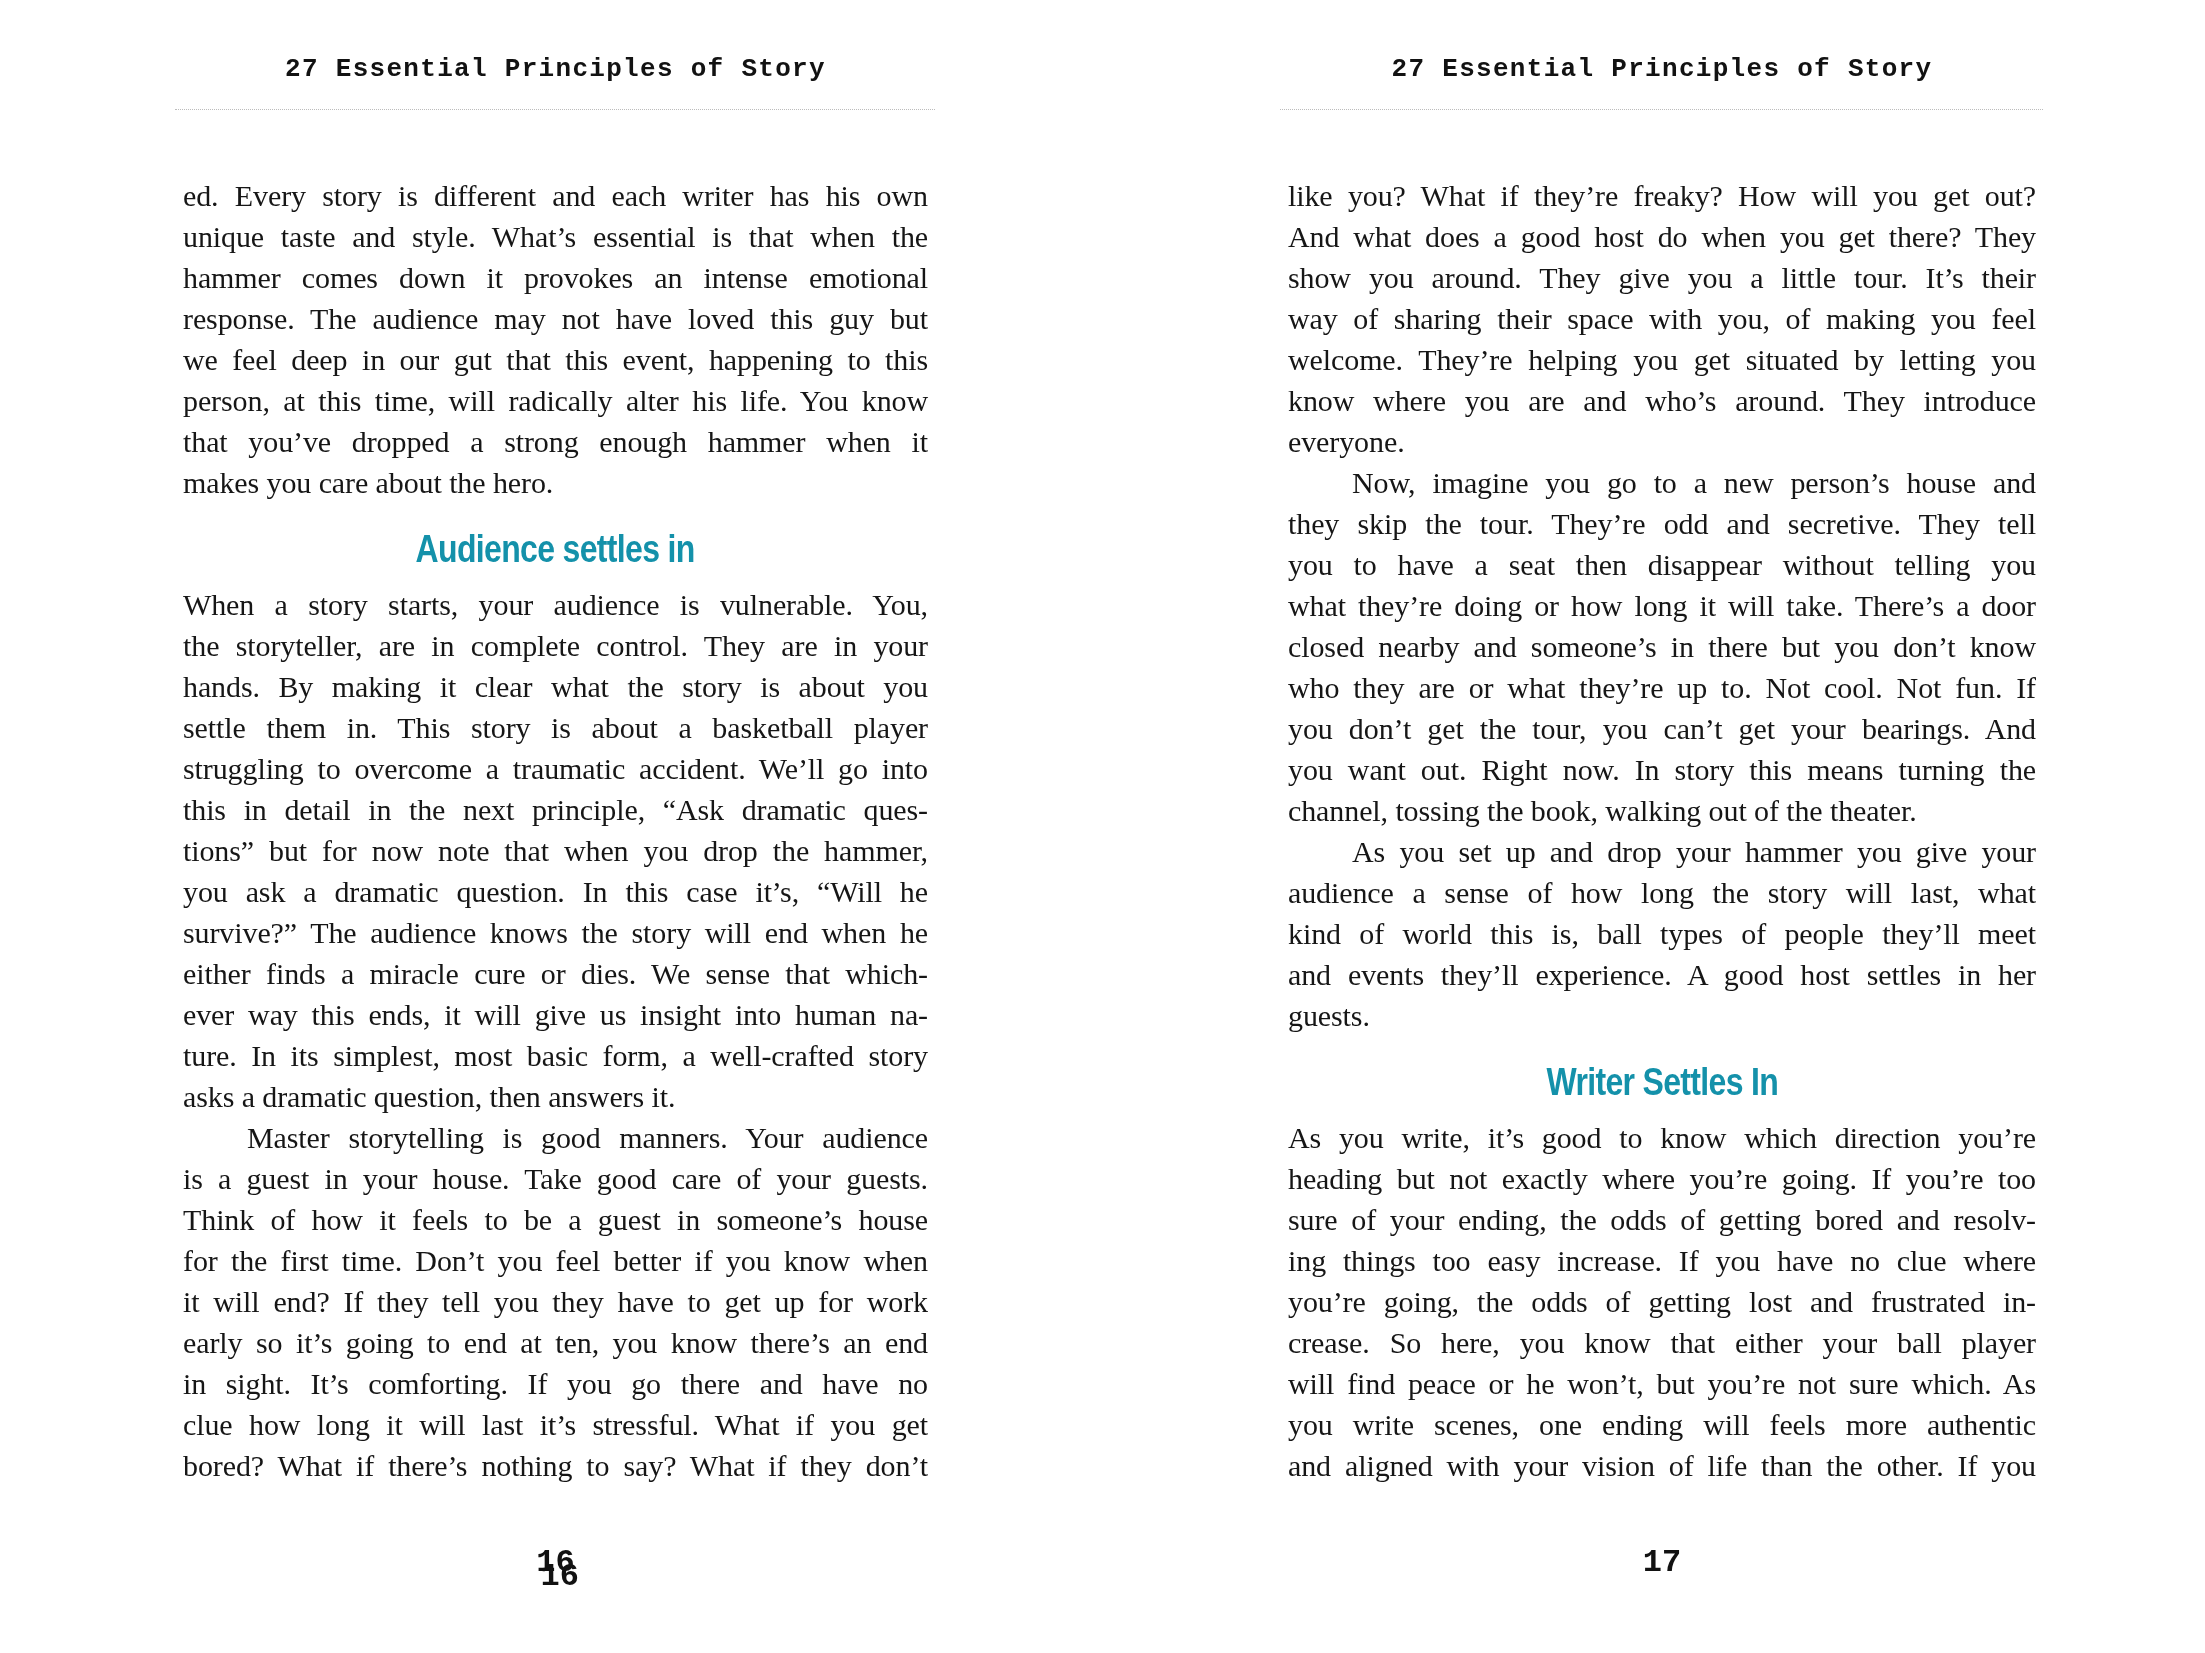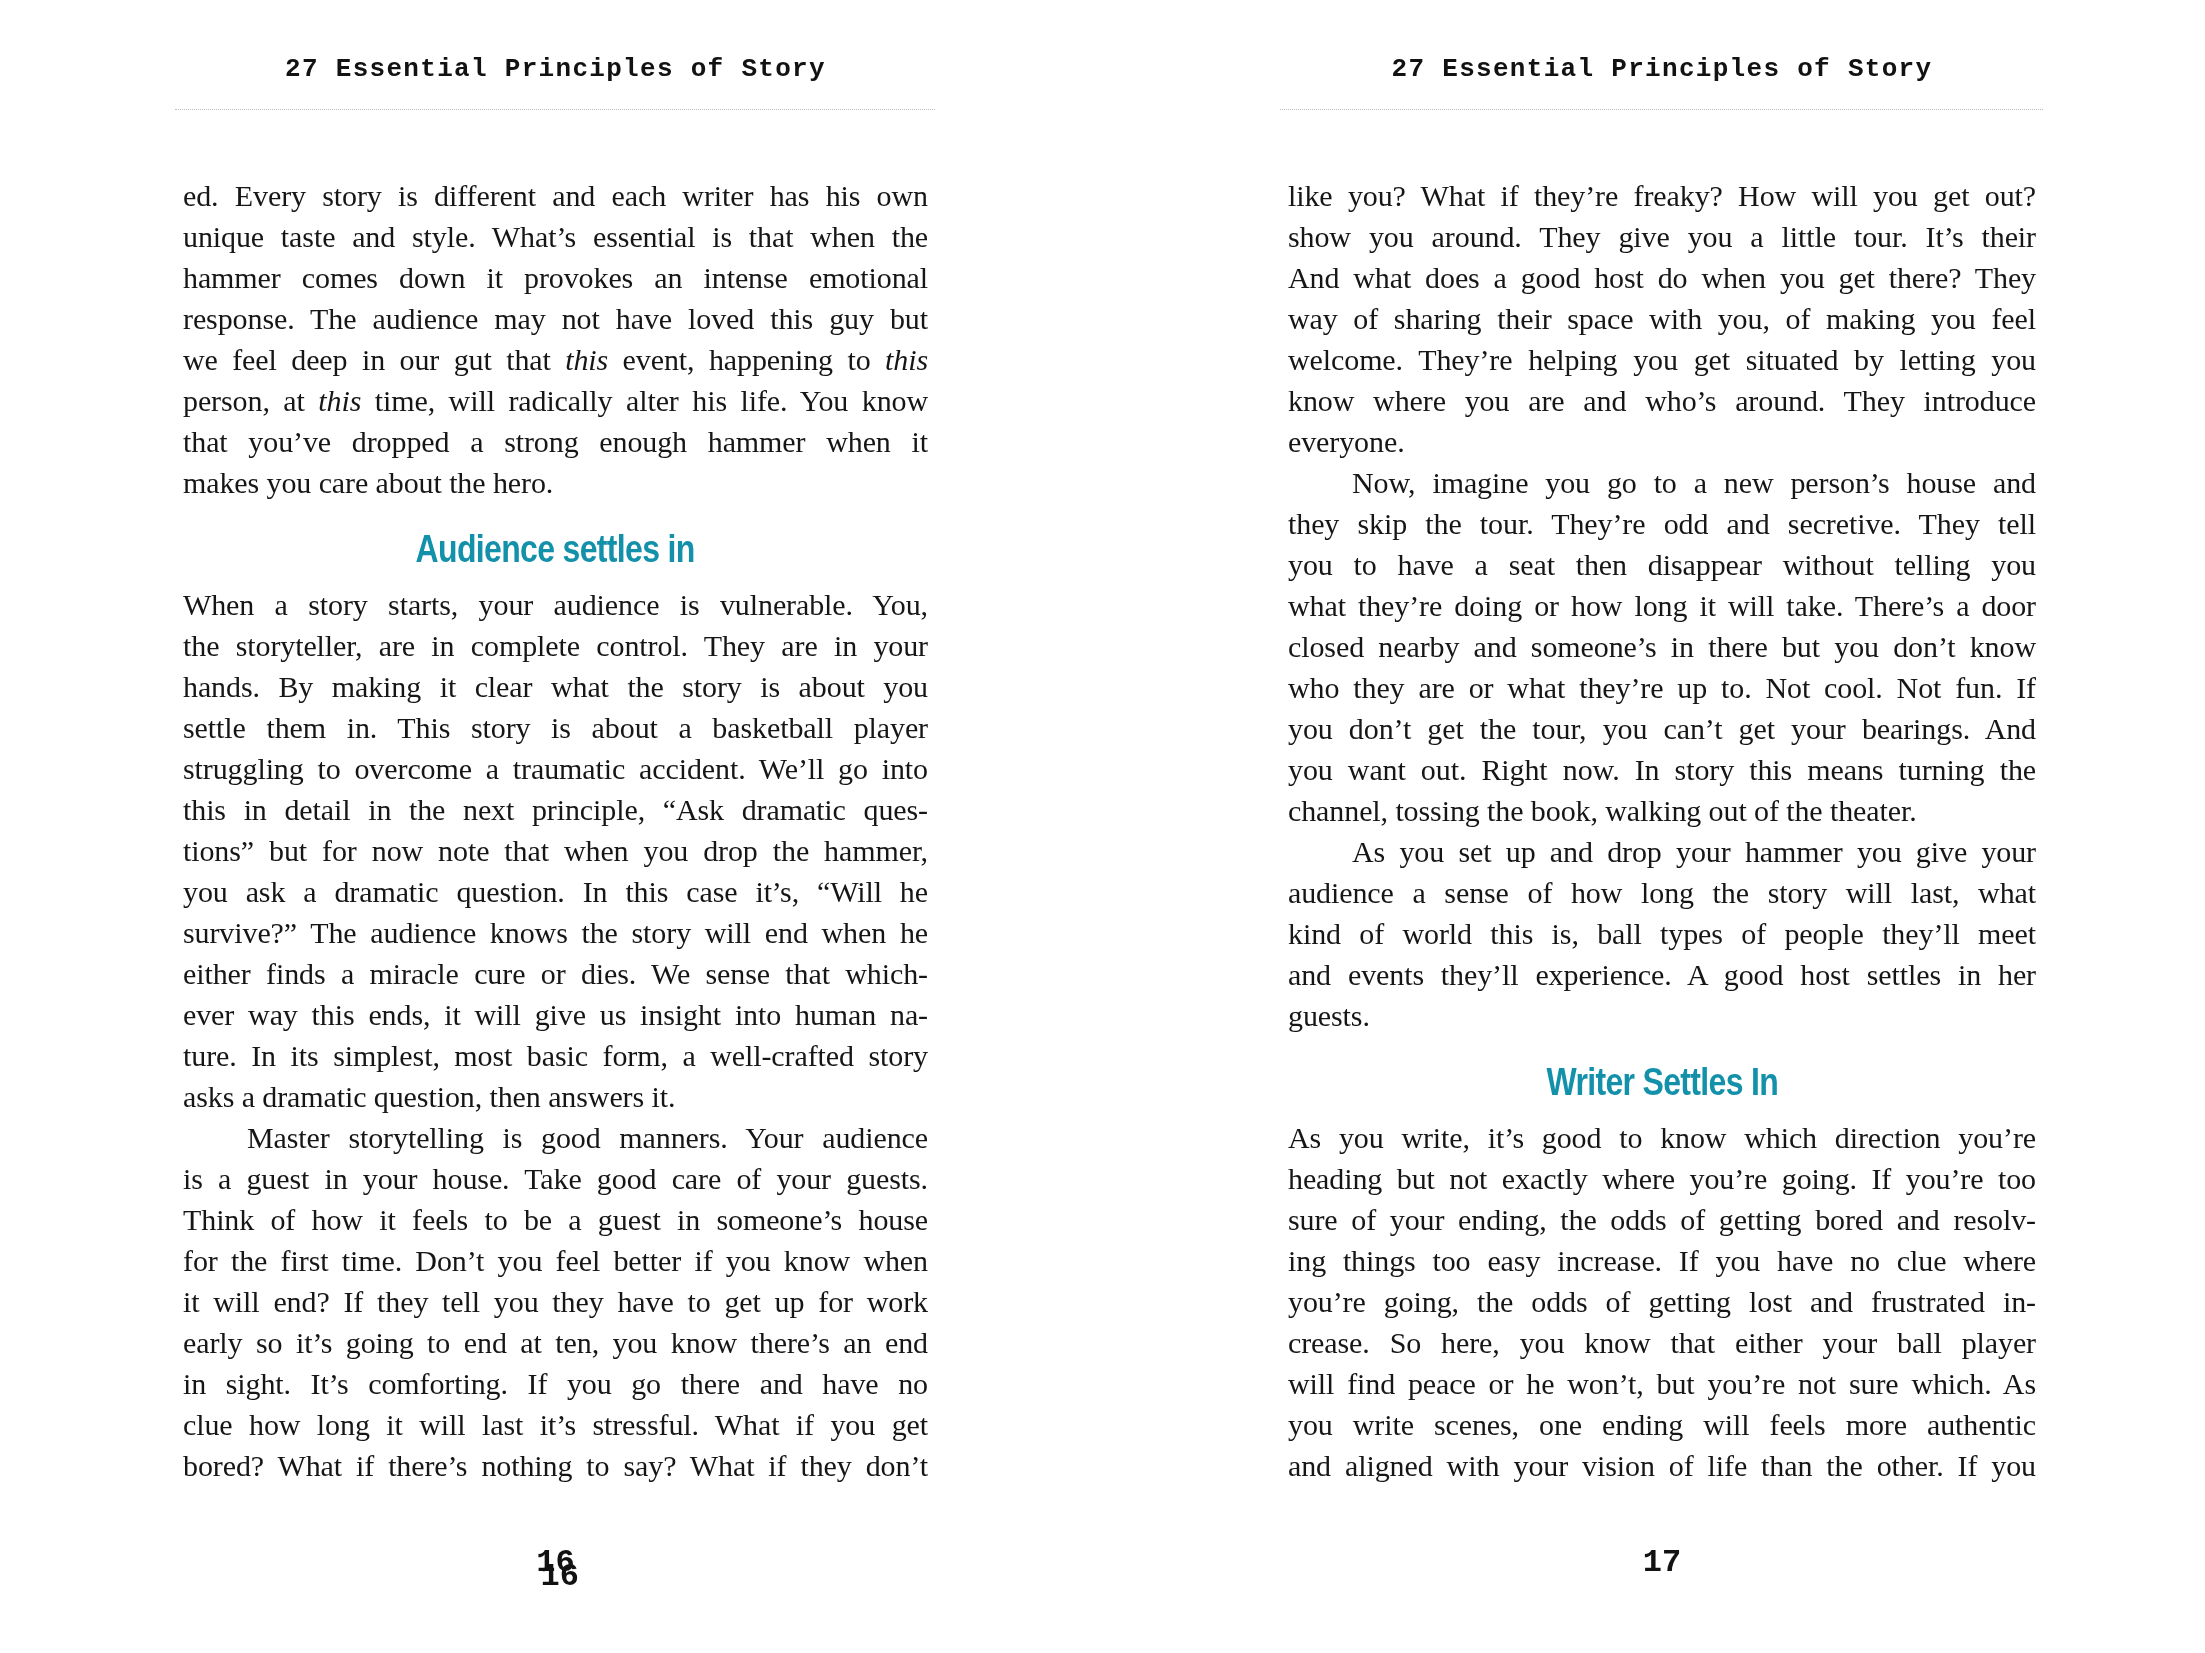--- a/index.html
+++ b/index.html
@@ -39,21 +39,21 @@
     letter-spacing: -0.1px;
   }
   .line {
     text-align: justify;
     text-align-last: justify;
     height: 41px;
     white-space: normal;
   }
   .line.end { text-align-last: left; font-family: Liberation Serif, serif; }
   .line.indent { text-indent: 64px; }
-  .it { font-style: italic; }
+  .it { }
 
   .section-heading {
     text-align: center;
     margin: 25.4px 0 13.6px 0;
     color: var(--accent, #1491aa);
     font-family: "Liberation Sans", sans-serif;
     font-weight: 700;
     font-size: 39px;
     line-height: 42px;
     letter-spacing: 0;
@@ -124,22 +124,22 @@
       <span class="ghost">16</span>
     </span>
   </div>
 </div>
 
 <div class="page right">
   <div class="running-head">27 Essential Principles of Story</div>
   <div class="head-rule"></div>
   <div class="page-body">
       <div class="line"><span>like you? What if they’re freaky? How will you get out?</span></div>
+      <div class="line"><span>And what does a good host do when you get there? They</span></div>
       <div class="line"><span>show you around. They give you a little tour. It’s their</span></div>
-      <div class="line"><span>And what does a good host do when you get there? They</span></div>
       <div class="line"><span>way of sharing their space with you, of making you feel</span></div>
       <div class="line"><span>welcome. They’re helping you get situated by letting you</span></div>
       <div class="line"><span>know where you are and who’s around. They introduce</span></div>
       <div class="line end"><span>everyone.</span></div>
       <div class="line indent"><span>Now, imagine you go to a new person’s house and</span></div>
       <div class="line"><span>they skip the tour. They’re odd and secretive. They tell</span></div>
       <div class="line"><span>you to have a seat then disappear without telling you</span></div>
       <div class="line"><span>what they’re doing or how long it will take. There’s a door</span></div>
       <div class="line"><span>closed nearby and someone’s in there but you don’t know</span></div>
       <div class="line"><span>who they are or what they’re up to. Not cool. Not fun. If</span></div>

